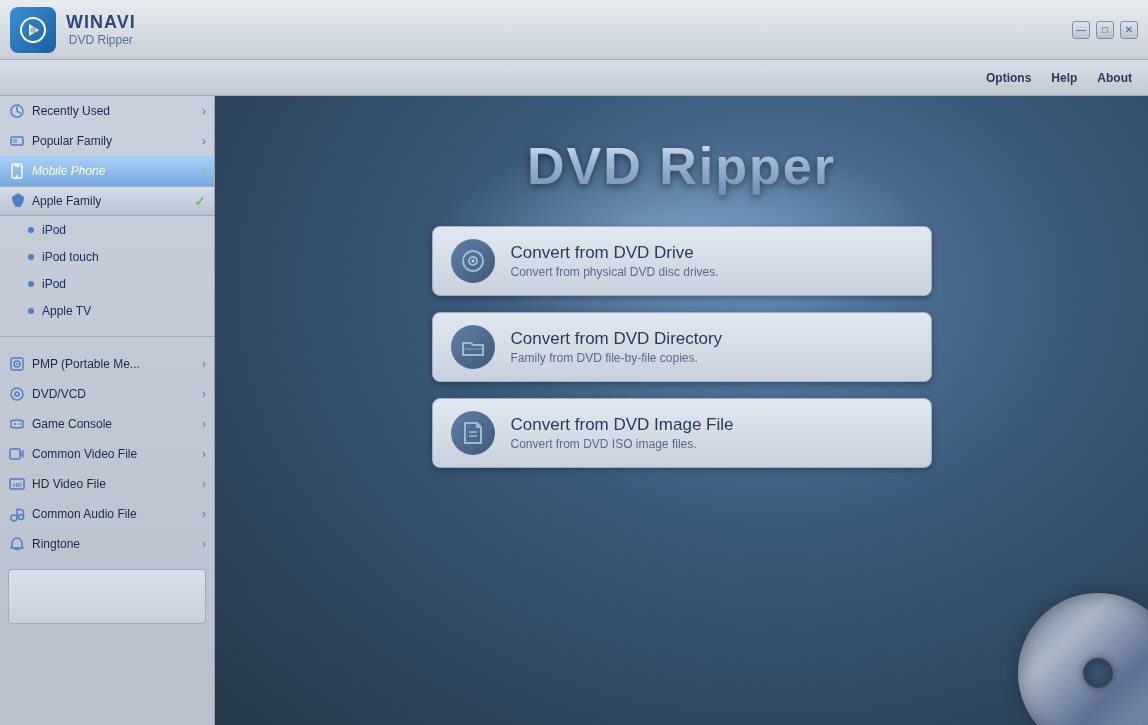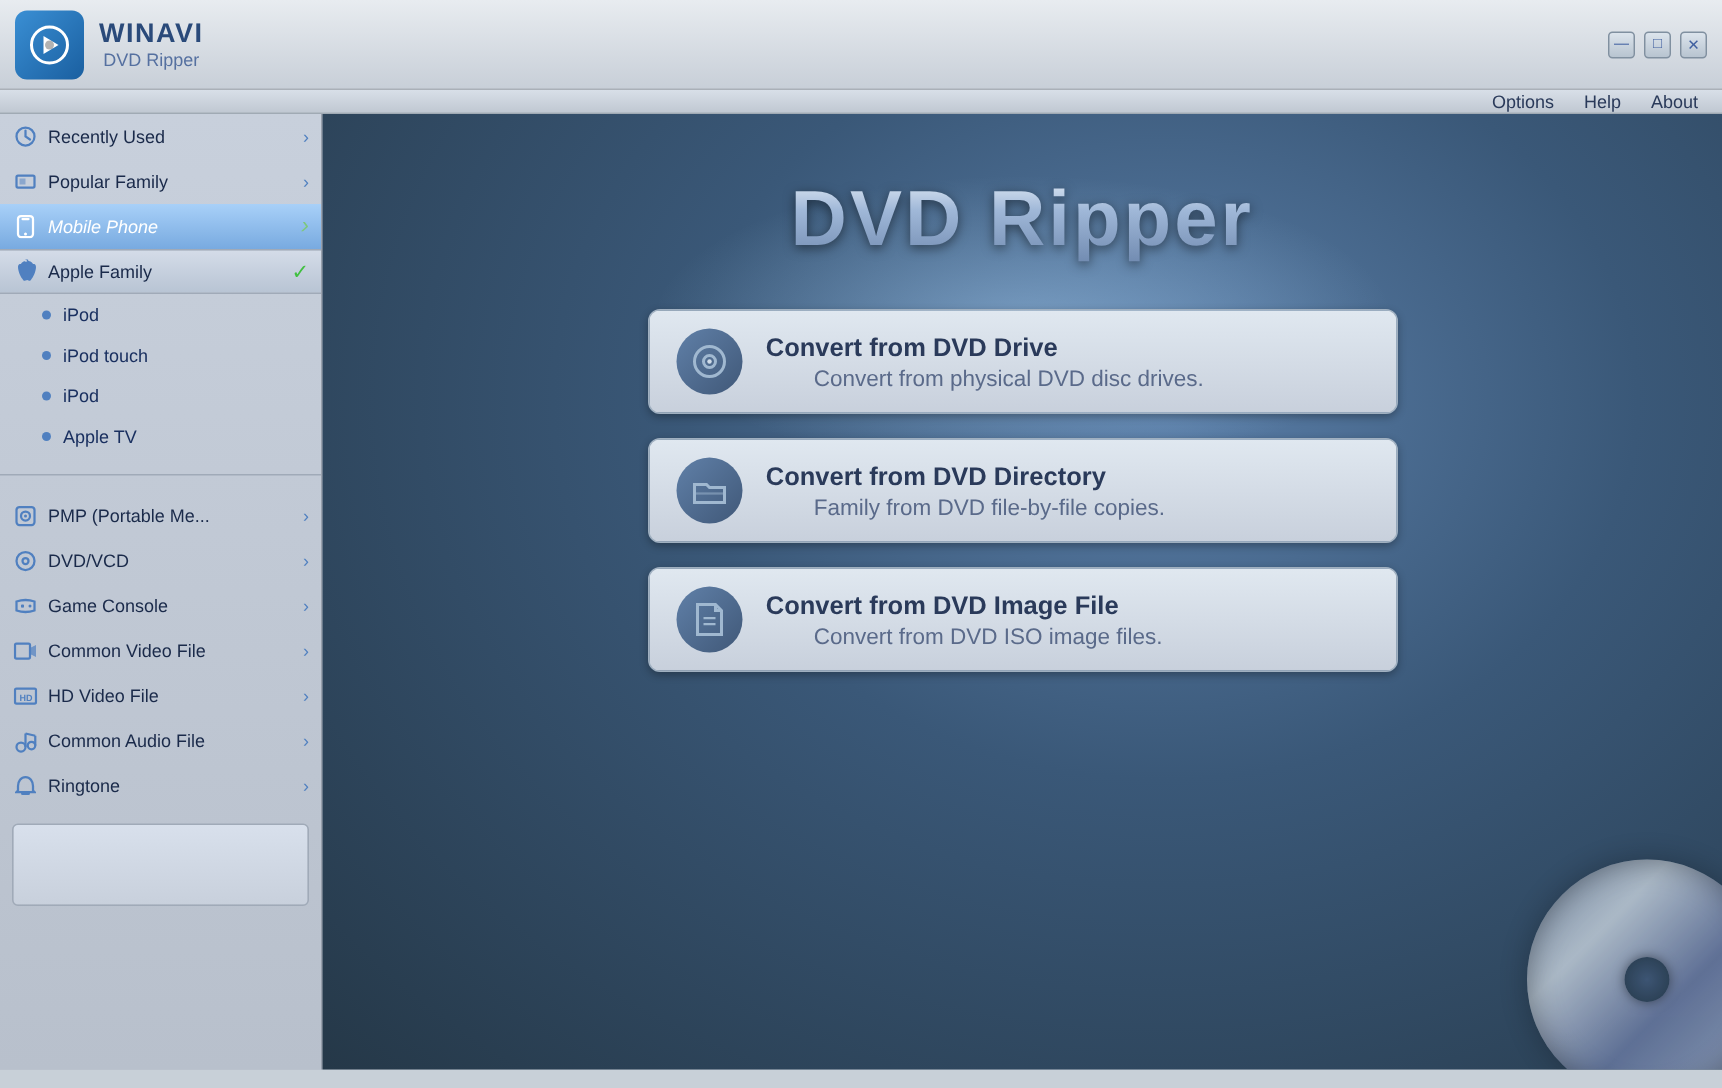--- a/index.html
+++ b/index.html
@@ -68,28 +68,29 @@
       align-items: center;
       justify-content: center;
       font-size: 10px;
       color: #4060a0;
       cursor: pointer;
     }
 
     
     .menubar {
       width: 100%;
-      height: 16px;
+      height: 36px;
       background: linear-gradient(to bottom, #d8dfe8, #c0c8d2);
       display: flex;
       align-items: center;
       justify-content: flex-end;
       padding: 0 16px;
       gap: 20px;
       border-bottom: 1px solid #a0aab4;
+      font-weight: bold;
     }
     .menu-item {
       font-size: 12px;
       color: #2a3a5a;
       cursor: pointer;
     }
 
     
     .main-layout {
       display: flex;
@@ -262,28 +263,27 @@
       font-size: 20px;
       color: #d0dce8;
     }
 
     .action-btn-text {
       display: flex;
       flex-direction: column;
     }
     .action-btn-title {
       font-size: 17px;
-      font-weight: bold;
+      font-weight: normal;
       color: #2a3a5a;
     }
     .action-btn-desc {
-      font-size: 15px;
+      font-size: 12px;
       color: #5a6a8a;
       margin-top: 2px;
-      margin-left: 32px;
     }
 
     
     .dvd-disc {
       position: absolute;
       bottom: -20px;
       right: -30px;
       width: 160px;
       height: 160px;
       border-radius: 50%;

